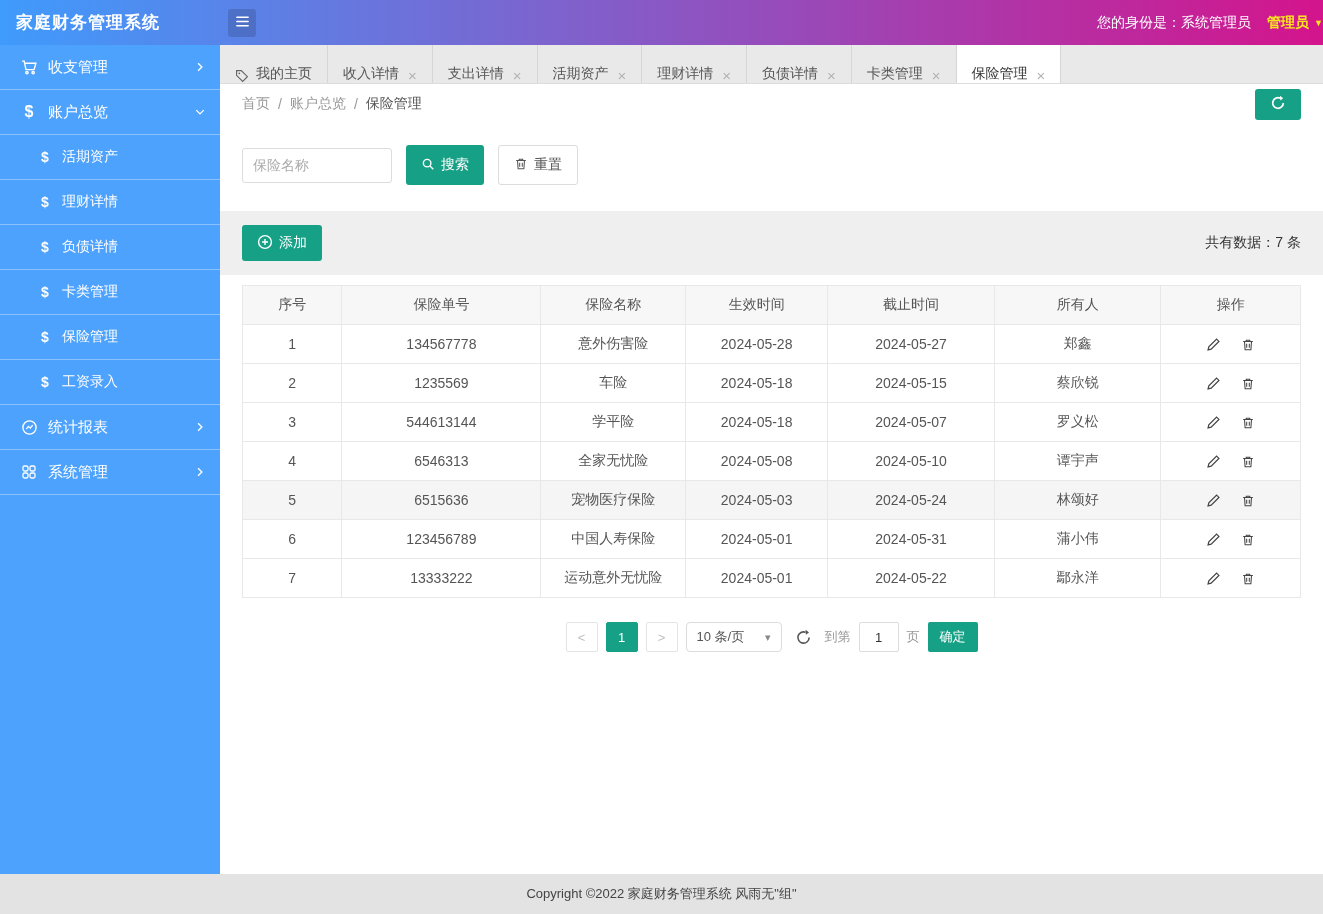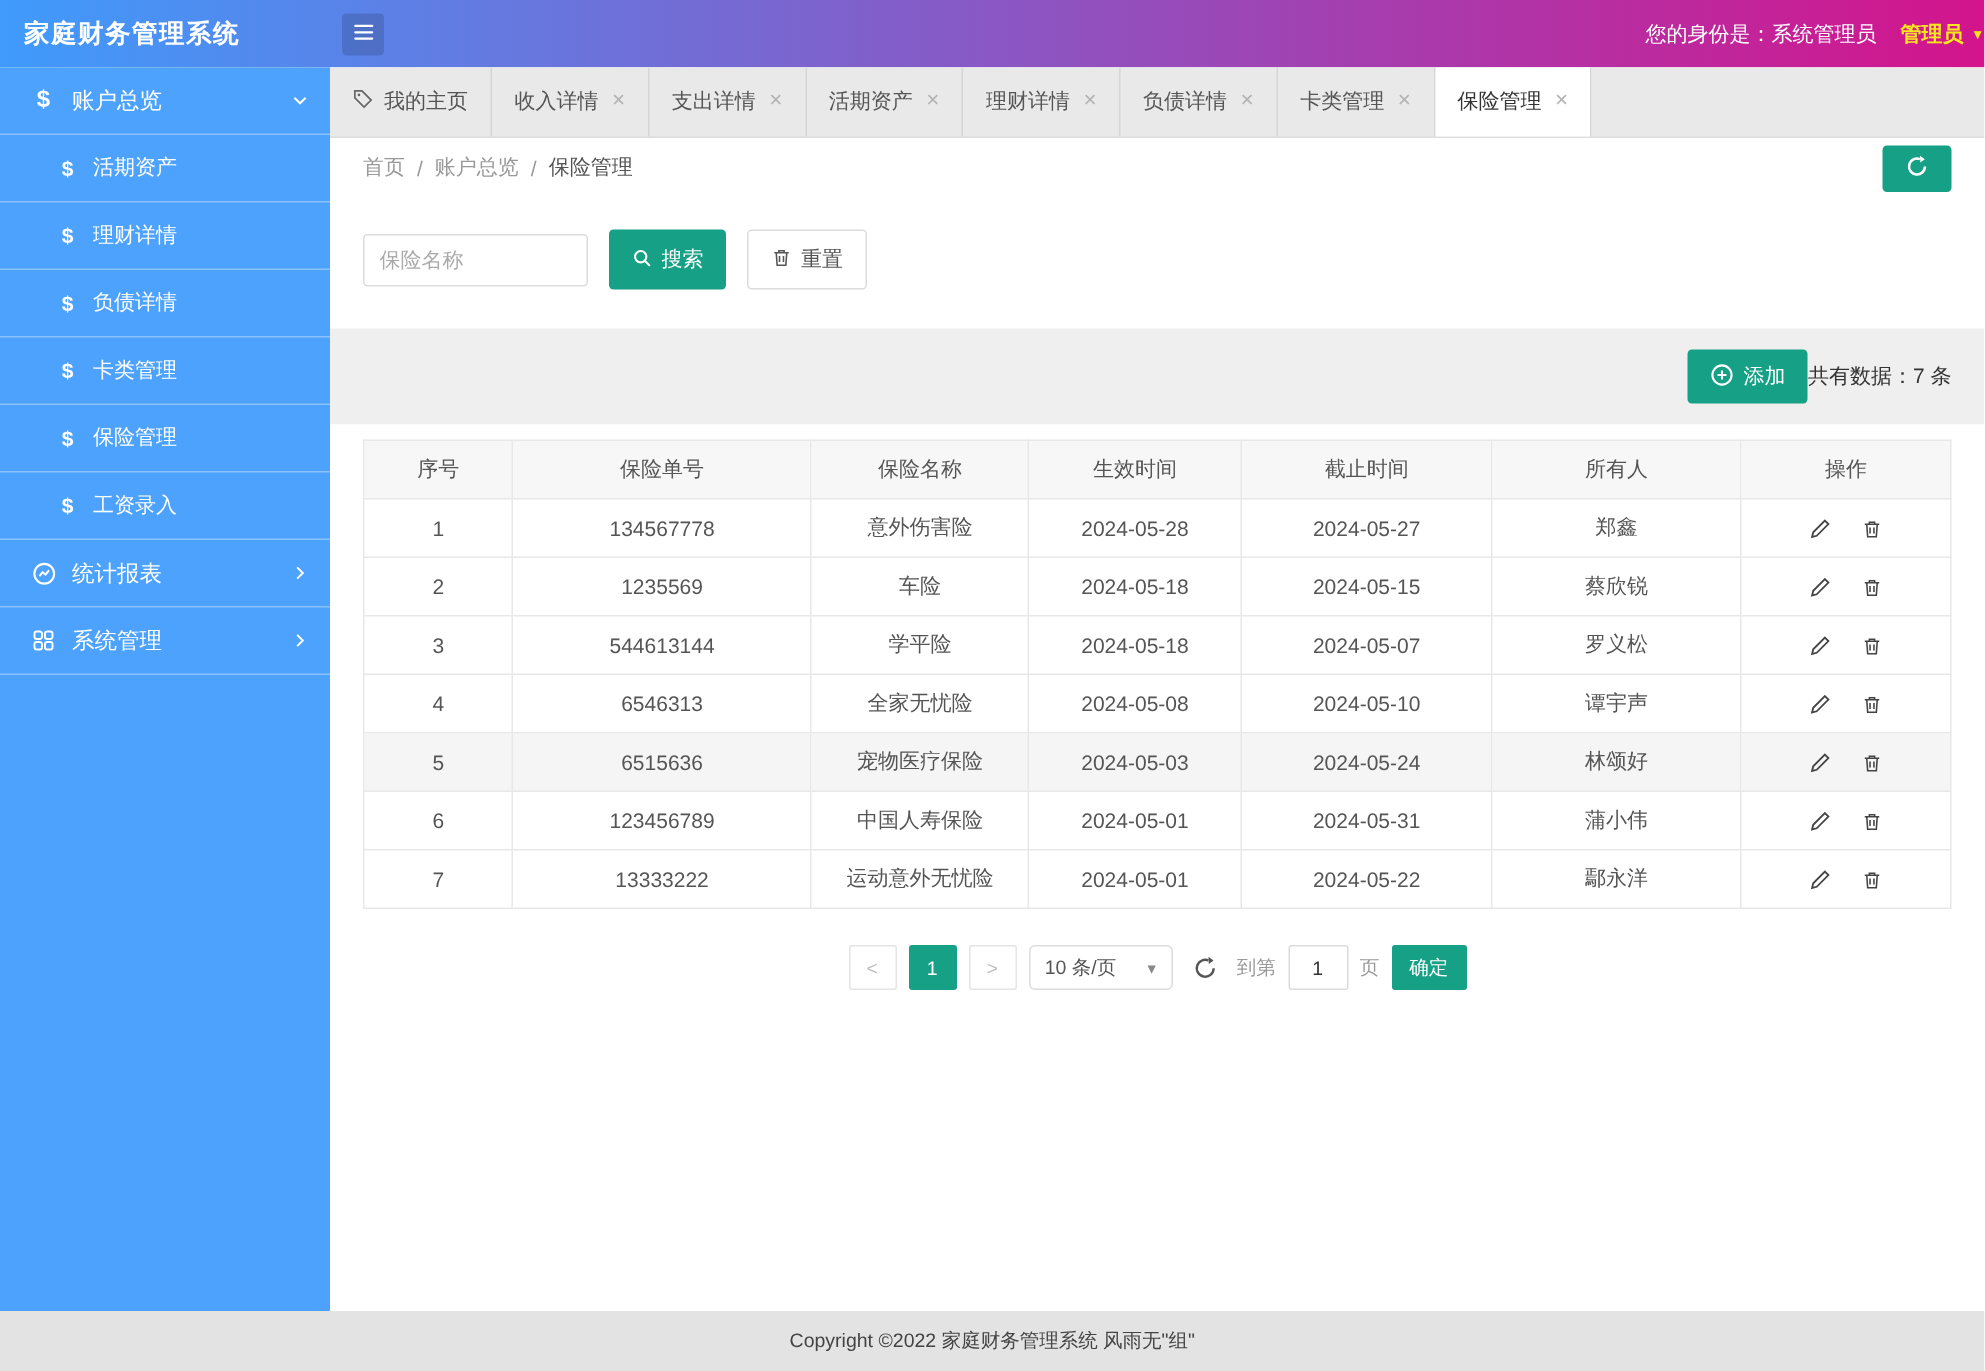--- a/index.html
+++ b/index.html
@@ -25,42 +25,42 @@
   .mi-icon.dollar{font-size:16px;font-weight:bold}
   .mi-chevron{margin-left:auto;display:flex}
   .submenu-item{height:44px;display:flex;align-items:center;padding-left:36px;border-bottom:1px solid rgba(255,255,255,.35);cursor:pointer;font-size:14px}
   .sub-icon{width:18px;margin-right:8px;font-weight:bold;font-size:14px;text-align:center}
 
   
   .content{flex:1;display:flex;flex-direction:column;background:#fff;min-width:0}
 
   
   .tabbar{flex:0 0 38px;background:#e9e9e9;display:flex;align-items:stretch;border-bottom:1px solid #dcdcdc}
-  .tab{display:flex;align-items:flex-start;gap:7px;padding:14px 15px;font-size:14px;color:#555;border-right:1px solid #d6d6d6;cursor:pointer;white-space:nowrap}
+  .tab{display:flex;align-items:flex-end;gap:7px;padding:0 15px;font-size:14px;color:#555;border-right:1px solid #d6d6d6;cursor:pointer;white-space:nowrap}
   .tab.active{background:#fff;color:#333}
   .tab-close{color:#b3b3b3;font-size:15px;line-height:1;margin-left:2px}
   .tab-icon{display:flex;color:#666}
 
   
   .breadcrumb-bar{flex:0 0 40px;display:flex;align-items:center;background:#fff;padding:0 22px;color:#999;font-size:14px;gap:8px}
   .crumb{cursor:pointer}
   .crumb.current{color:#555;cursor:default}
   .refresh-btn{margin-left:auto;width:46px;height:31px;background:#16a085;border:none;border-radius:3px;color:#fff;display:flex;align-items:center;justify-content:center;cursor:pointer}
 
   
   .search-bar{display:flex;align-items:center;gap:14px;padding:21px 22px 22px;background:#fff}
   .search-input{width:150px;height:35px;border:1px solid #dcdcdc;border-radius:3px;padding:0 10px;font-size:14px;color:#333;outline:none;font-family:inherit;box-sizing:border-box}
   .search-input::placeholder{color:#aaa}
   .btn{display:inline-flex;align-items:center;gap:6px;height:40px;padding:0 15px;border-radius:3px;font-size:14px;cursor:pointer;border:none;font-family:inherit;box-sizing:border-box}
   .btn.green{background:#16a085;color:#fff}
   .btn.plain{background:#fff;color:#555;border:1px solid #dcdcdc}
   .btn.small{height:30px;padding:0 12px;font-size:13px;border-radius:2px}
 
   
-  .toolbar{background:#efefef;padding:14px 22px;display:flex;align-items:center;justify-content:flex-end;margin-top:4px}
+  .toolbar{background:#efefef;padding:14px 22px;display:flex;align-items:center;justify-content:space-between;margin-top:4px}
   .toolbar .btn{height:36px}
   .total{font-size:14px;color:#333}
 
   
   .table-wrap{padding:10px 22px 0;background:#fff}
   .data-table{width:100%;border-collapse:collapse;table-layout:fixed}
   .data-table th,.data-table td{border:1px solid #e8e8e8;height:39px;text-align:center;font-size:14px;font-weight:normal;padding:0 6px;overflow:hidden;white-space:nowrap;box-sizing:border-box}
   .data-table th{background:#f7f7f7;color:#555}
   .data-table td{color:#555}
   .data-table tbody tr:nth-child(5){background:#f5f5f5}
@@ -100,20 +100,35 @@
       <span class="role">
         <span>管理员</span>
         <span class="role-caret">▼</span>
       </span>
     </div>
   </header>
 
   <div class="body-row">
 
     <aside class="sidebar">
+      <div class="menu-item">
+        <span class="mi-icon">
+          <svg width="17" height="17" viewBox="0 0 16 16" fill="none" stroke="currentColor" stroke-width="1.3">
+              <path d="M1 2h2l1.7 8h7.6l1.7-6H4"></path>
+              <circle cx="5.6" cy="12.8" r="1.1"></circle>
+              <circle cx="11.4" cy="12.8" r="1.1"></circle>
+            </svg>
+        </span>
+        <span class="mi-label">收支管理</span>
+        <span class="mi-chevron">
+          <svg width="12" height="12" viewBox="0 0 16 16" fill="none" stroke="currentColor" stroke-width="1.8">
+              <path d="M5.5 3l5 5-5 5"></path>
+            </svg>
+        </span>
+      </div>
       <div class="menu-item">
         <span class="mi-icon dollar">$</span>
         <span class="mi-label">账户总览</span>
         <span class="mi-chevron">
           <svg width="12" height="12" viewBox="0 0 16 16" fill="none" stroke="currentColor" stroke-width="1.8">
               <path d="M3 5.5l5 5 5-5"></path>
             </svg>
         </span>
       </div>
       <div class="submenu">

